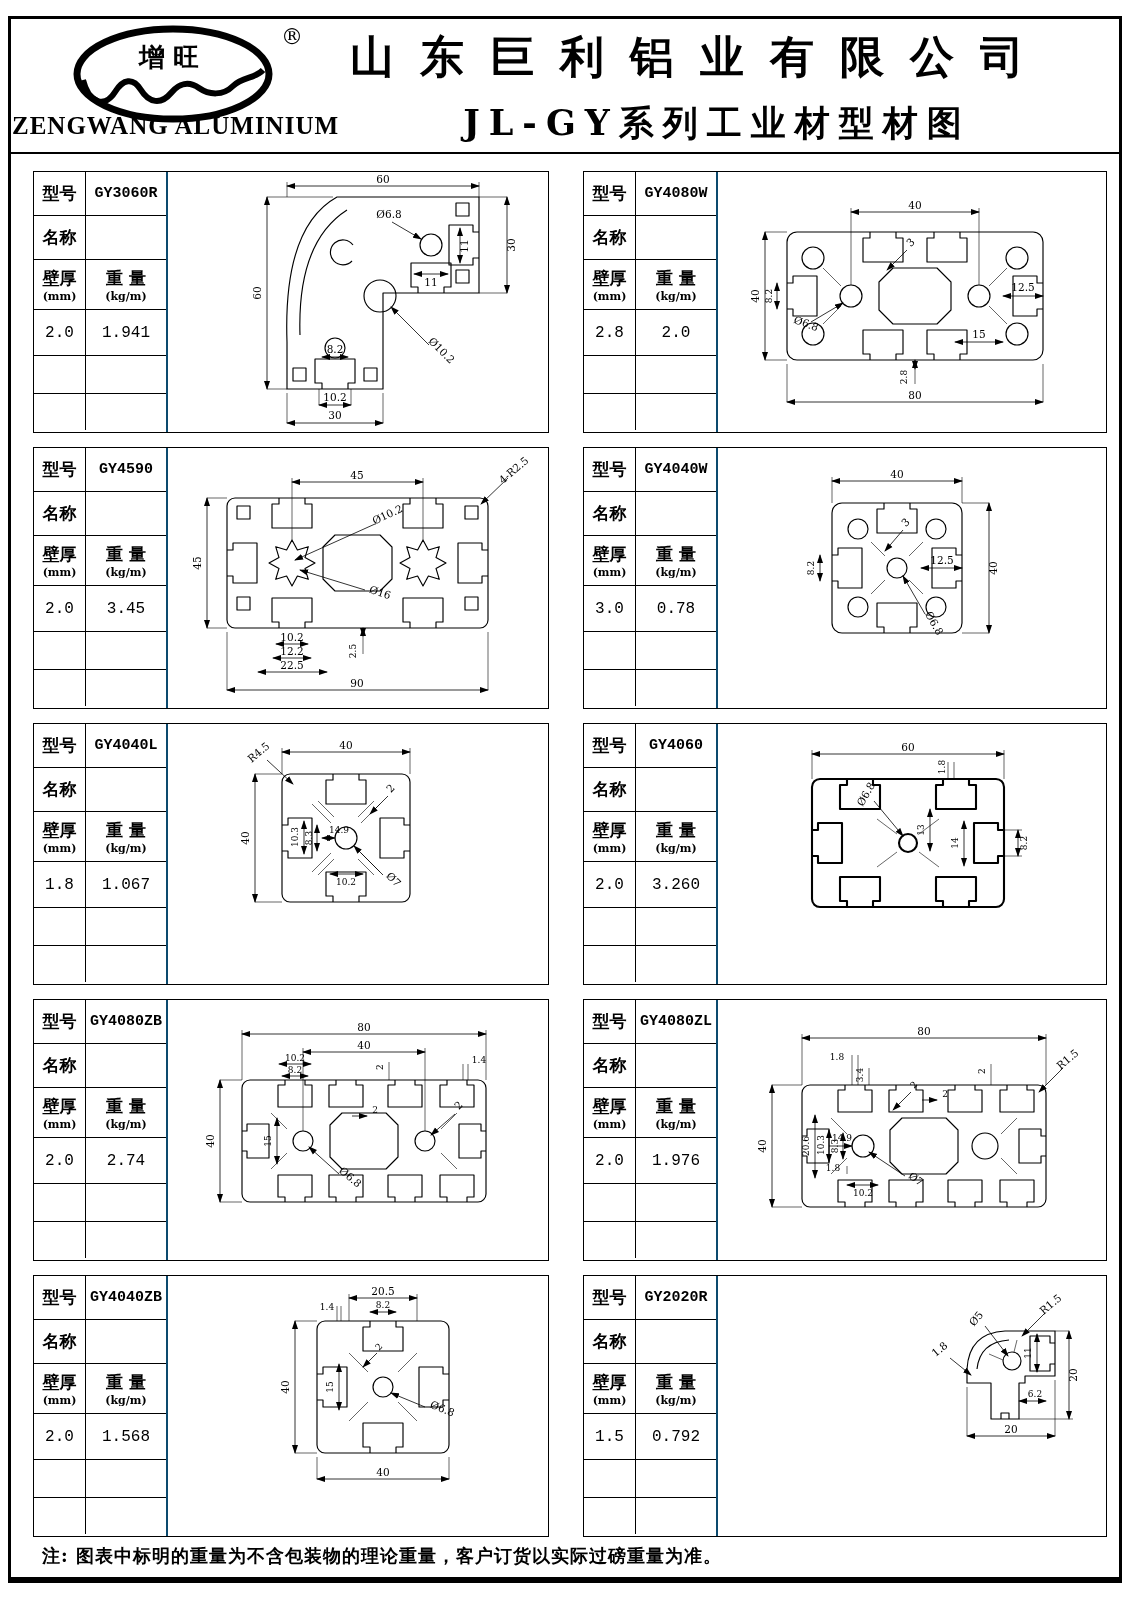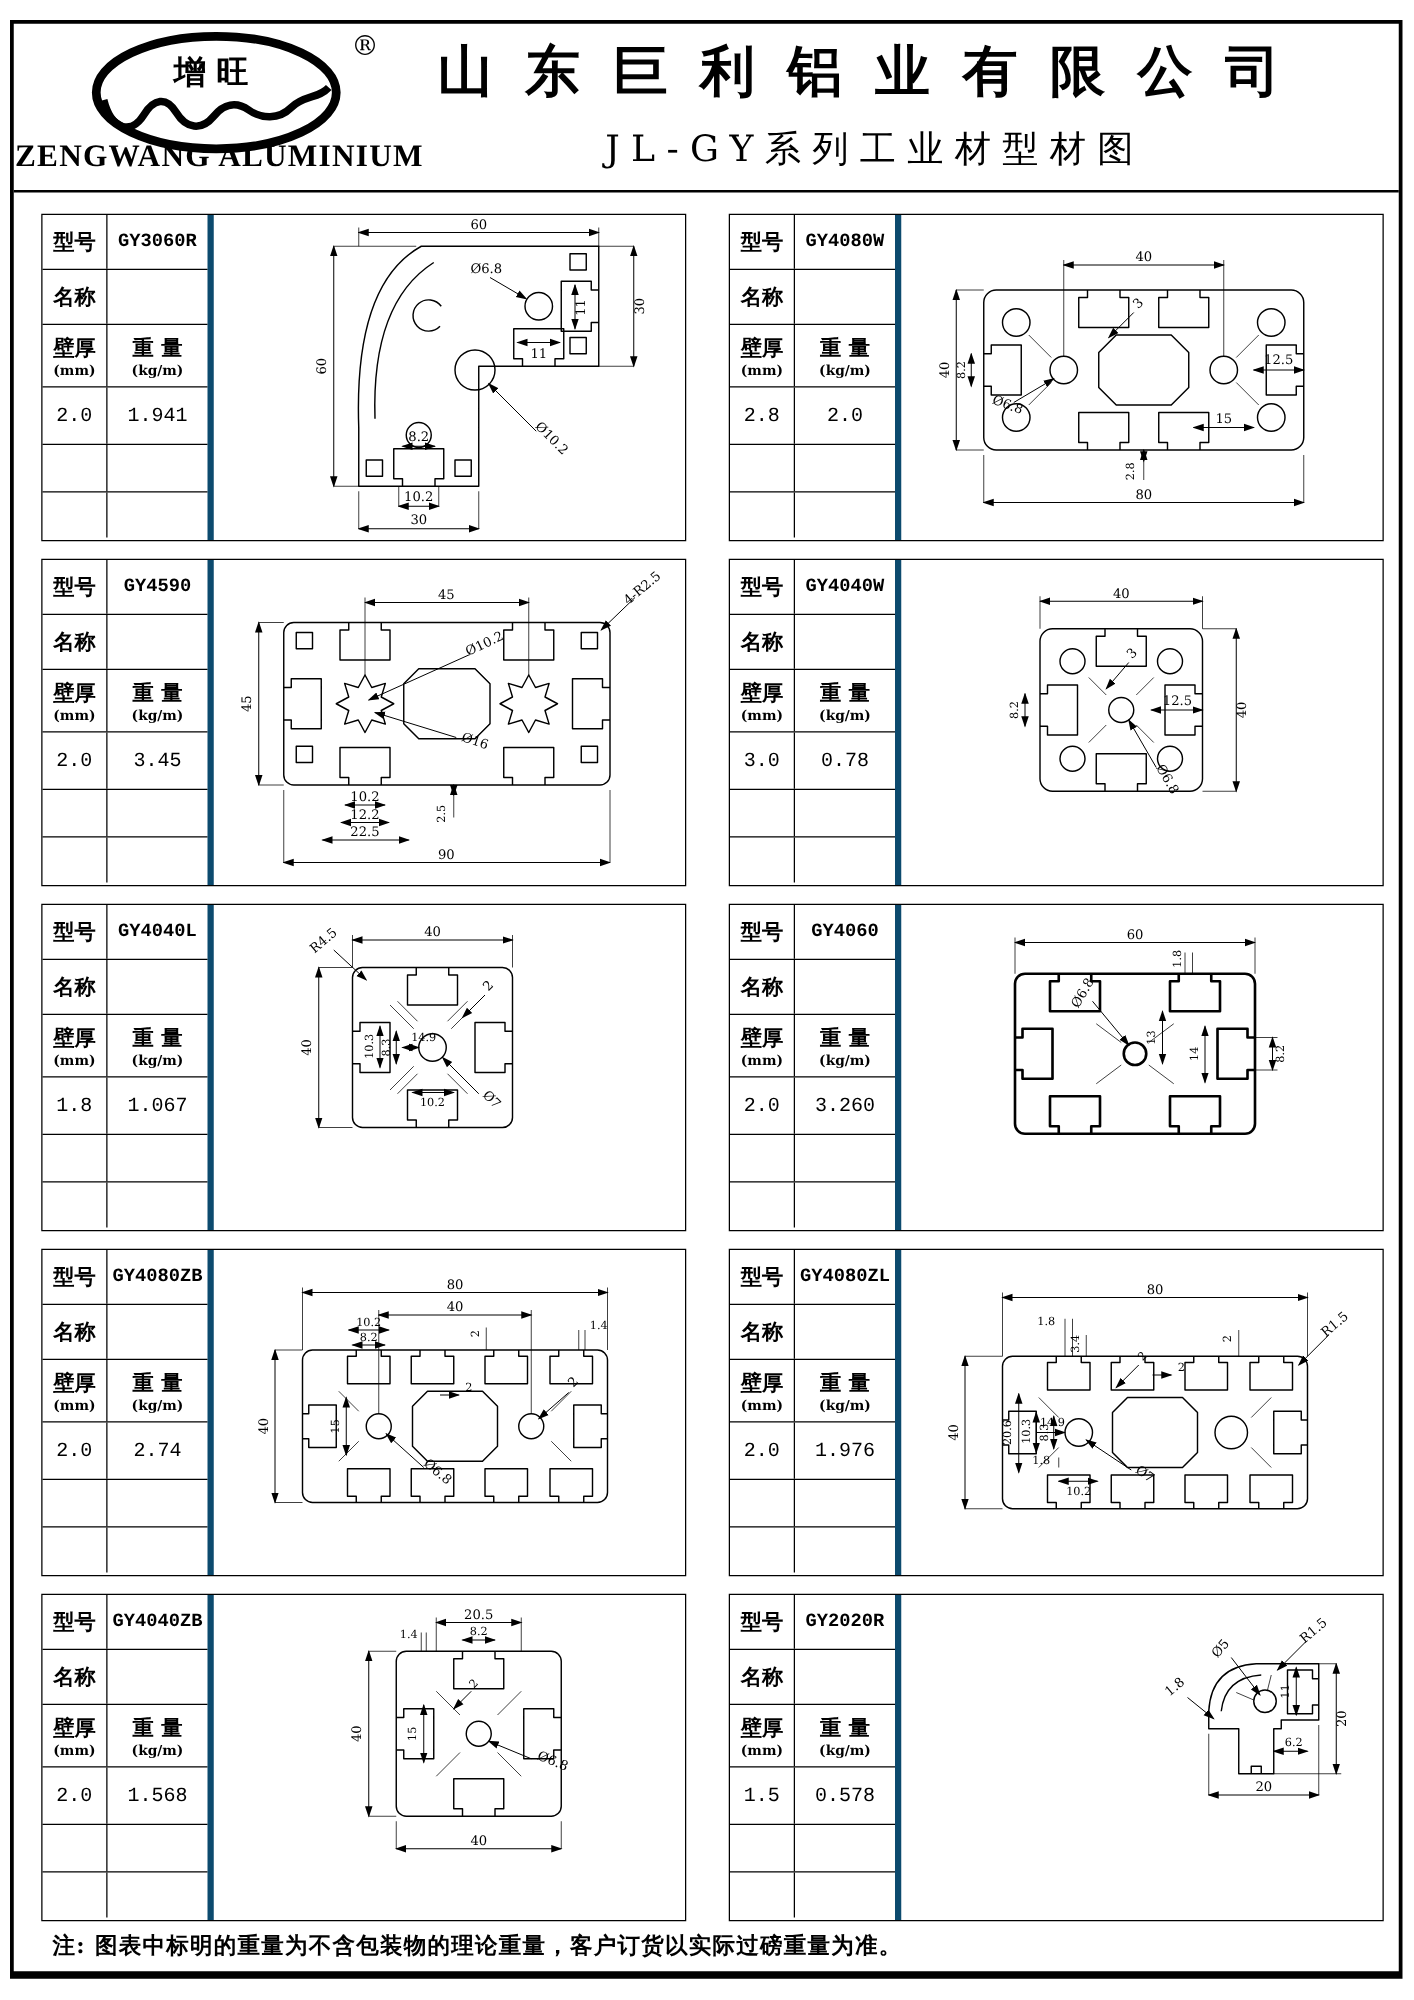--- a/index.html
+++ b/index.html
@@ -2,25 +2,25 @@
 <html><head>
 <meta charset="utf-8">
 <style>
   html,body{margin:0;padding:0;background:#fff;}
   body{width:1131px;height:1600px;position:relative;font-family:"DejaVu Serif",serif;color:#000;overflow:hidden;}
   .frame{position:absolute;left:8px;top:16px;width:1108px;height:1558px;border:3px solid #000;border-bottom-width:6px;}
   .hdr-line{position:absolute;left:11px;top:19px;width:1108px;height:133px;border-bottom:2px solid #000;}
   .logo-svg{position:absolute;left:55px;top:24px;}
   .logo-sub{position:absolute;left:12px;top:112px;width:350px;font-family:"Liberation Serif",serif;font-weight:bold;font-size:25px;letter-spacing:1px;}
   .title{position:absolute;left:305px;top:28px;width:790px;text-align:center;font-size:44px;font-weight:bold;letter-spacing:26px;white-space:nowrap;}
-  .subtitle{position:absolute;left:305px;top:100px;width:790px;text-align:center;font-size:29px;font-weight:normal;letter-spacing:9px;white-space:nowrap;}
+  .subtitle{position:absolute;left:322px;top:100px;width:790px;text-align:center;font-size:35px;font-weight:bold;letter-spacing:9px;white-space:nowrap;}
   .cell{position:absolute;height:260px;border:1px solid #000;background:#fff;}
   .col-l{left:33px;width:514px;}
   .col-r{left:583px;width:522px;}
-  .spec{position:absolute;left:0;top:0;width:132px;height:260px;border-right:5px solid #0c4a6e;}
+  .spec{position:absolute;left:0;top:0;width:132px;height:260px;border-right:2px solid #0c4a6e;}
   .r{display:flex;border-bottom:1px solid #000;box-sizing:border-box;}
   .r.last{border-bottom:none;}
   .c1{width:52px;border-right:1px solid #000;display:flex;flex-direction:column;align-items:center;justify-content:center;box-sizing:border-box;}
   .c2{flex:1;display:flex;flex-direction:column;align-items:center;justify-content:center;}
   .zh{font-size:17px;font-weight:bold;}
   .sub{font-size:11px;font-weight:bold;}
   .mono{font-family:"Liberation Mono",monospace;font-size:15px;font-weight:bold;}
   .val{font-family:"Liberation Mono",monospace;font-size:16px;}
   .draw{position:absolute;left:133px;top:0;}
   .ol{fill:none;stroke:#000;stroke-width:1.15;stroke-linejoin:round;}
@@ -738,21 +738,21 @@
           <span class="zh">壁厚</span>
           <span class="sub">(mm)</span>
         </div>
         <div class="c2">
           <span class="zh">重 量</span>
           <span class="sub">(kg/m)</span>
         </div>
       </div>
     <div class="r" style="height:46px">
         <div class="c1 val">1.5</div>
-        <div class="c2 val">0.578</div>
+        <div class="c2 val">0.792</div>
       </div>
     <div class="r" style="height:38px">
         <div class="c1"></div>
         <div class="c2"></div>
       </div>
     <div class="r last" style="height:36px">
         <div class="c1"></div>
         <div class="c2"></div>
       </div>
   </div>

